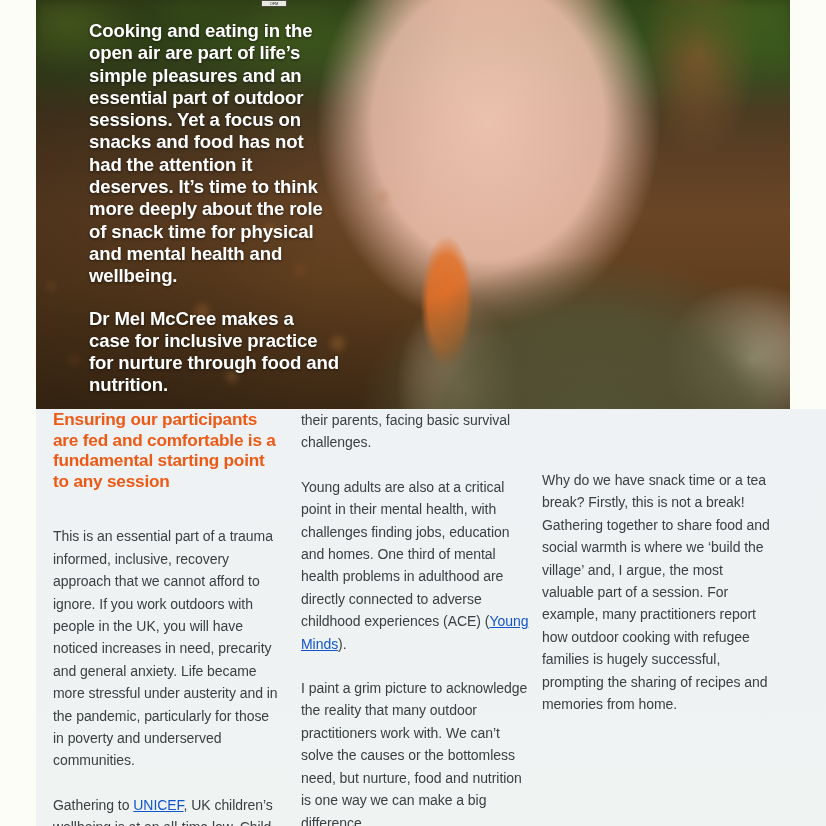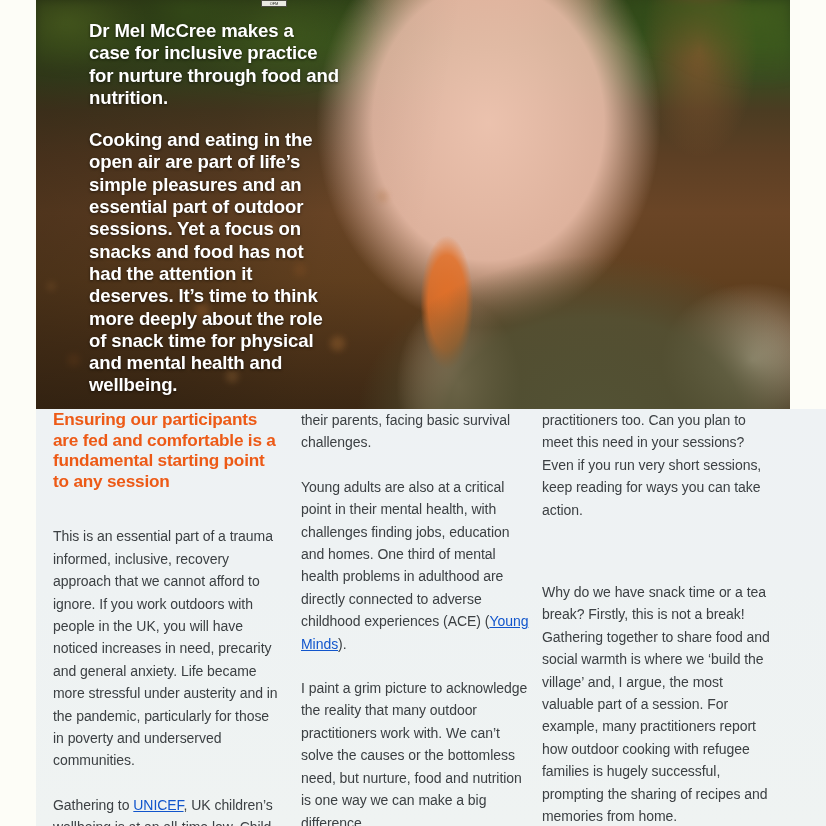--- a/index.html
+++ b/index.html
@@ -213,22 +213,22 @@
 
   <div id="hero">
     <div class="hero-bg"></div>
     <div class="hero-speckle"></div>
     <div class="hero-foliage"></div>
     <div class="hero-scrim"></div>
 
     <div class="hero-badge">OFM</div>
 
     <div id="hero-copy">
+      <p>Cooking and eating in the open air are part of life’s simple pleasures and an essential part of outdoor sessions. Yet a focus on snacks and food has not had the attention it deserves. It’s time to think more deeply about the role of snack time for physical and mental health and wellbeing.</p>
       <p>Dr Mel McCree makes a case for inclusive practice for nurture through food and nutrition.</p>
-      <p>Cooking and eating in the open air are part of life’s simple pleasures and an essential part of outdoor sessions. Yet a focus on snacks and food has not had the attention it deserves. It’s time to think more deeply about the role of snack time for physical and mental health and wellbeing.</p>
     </div>
   </div>
 
   <div id="article">
 
     <div class="col" id="col1">
       <h2 class="section-head">Ensuring our participants are fed and comfortable is a fundamental starting point to any session</h2>
       <div class="gap-lg"></div>
       <p class="body">This is an essential part of a trauma informed, inclusive, recovery approach that we cannot afford to ignore. If you work outdoors with people in the UK, you will have noticed increases in need, precarity and general anxiety. Life became more stressful under austerity and in the pandemic, particularly for those in poverty and underserved communities.</p>
       <div class="gap-para"></div>
@@ -238,21 +238,20 @@
     <div class="col" id="col2">
       <p class="body">their parents, facing basic survival challenges.</p>
       <div class="gap-para"></div>
       <p class="body"><span>Young adults are also at a critical point in their mental health, with challenges finding jobs, education and homes. One third of mental health problems in adulthood are directly connected to adverse childhood experiences (ACE) (</span><a class="inline-link" href="#">Young Minds</a><span>).</span></p>
       <div class="gap-para"></div>
       <p class="body">I paint a grim picture to acknowledge the reality that many outdoor practitioners work with. We can’t solve the causes or the bottomless need, but nurture, food and nutrition is one way we can make a big difference.</p>
 
     </div>
 
     <div class="col" id="col3">
-      <p class="body">practitioners too. Can you plan to meet this need in your sessions? Even if you run very short sessions, keep reading for ways you can take action.</p>
       <div class="gap-md"></div>
       <div class="gap-md"></div>
       <p class="body">Why do we have snack time or a tea break? Firstly, this is not a break! Gathering together to share food and social warmth is where we ‘build the village’ and, I argue, the most valuable part of a session. For example, many practitioners report how outdoor cooking with refugee families is hugely successful, prompting the sharing of recipes and memories from home.</p>
 
     </div>
 
     <div class="clip-fade"></div>
   </div>
 
 </div>

